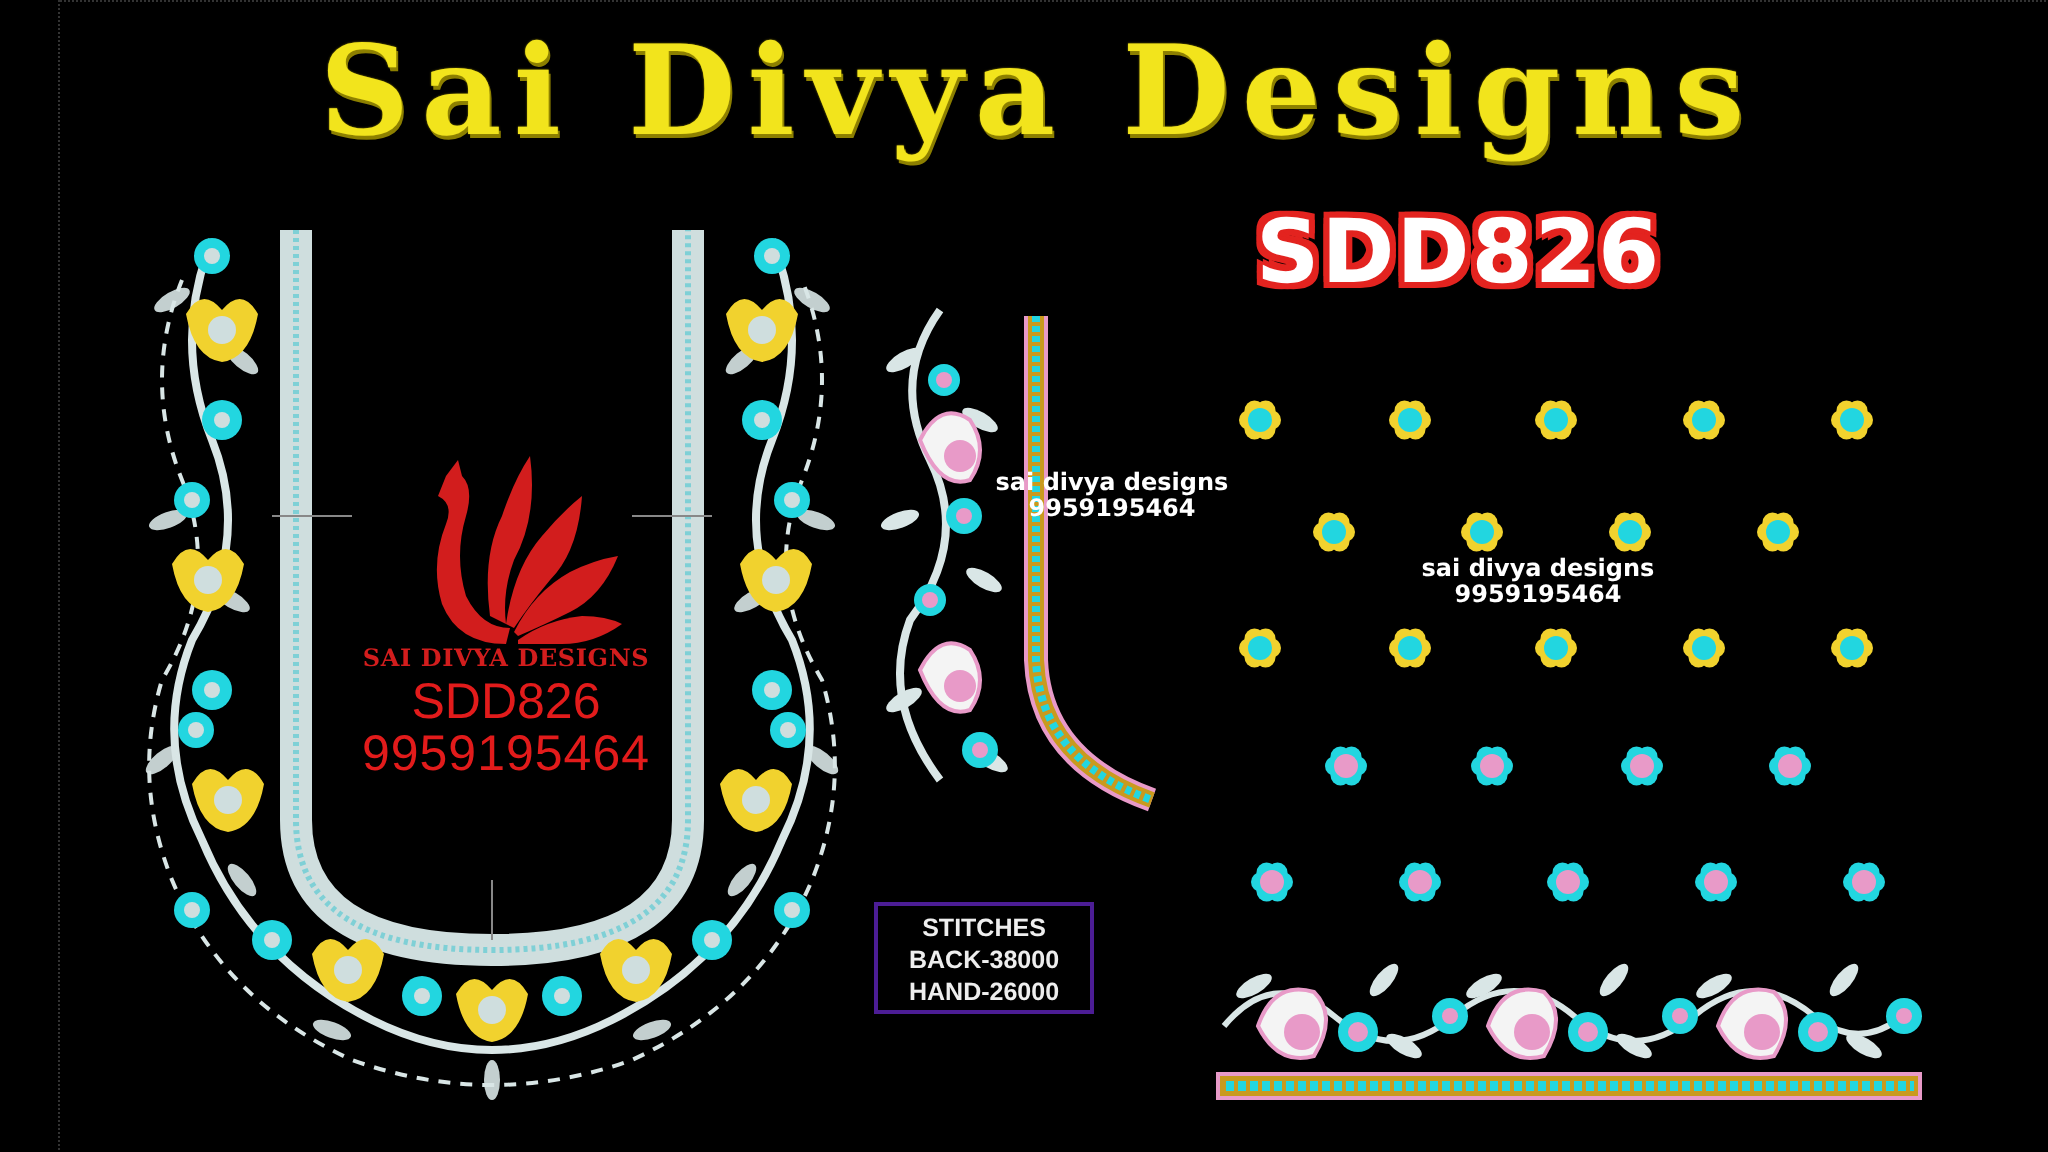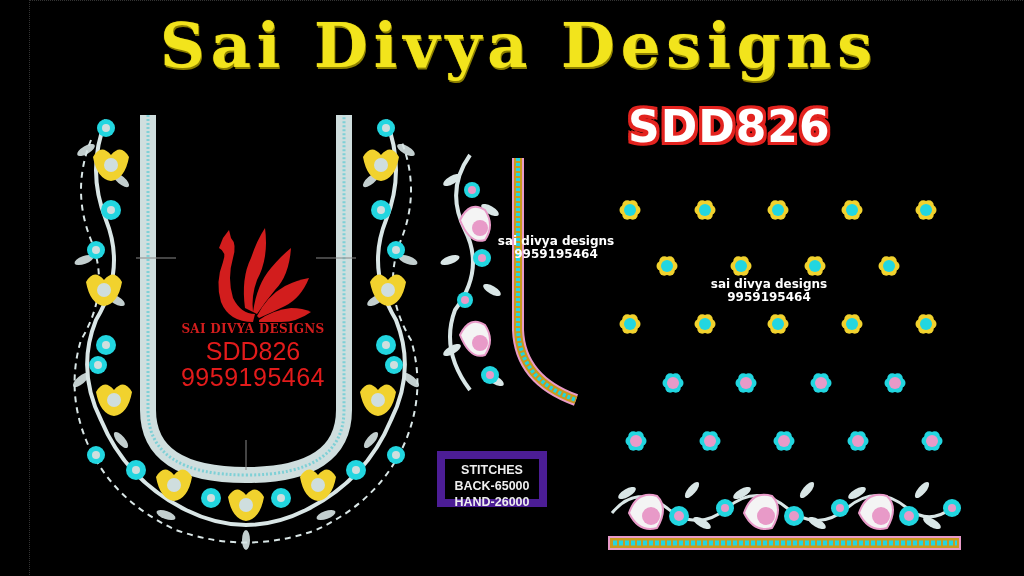--- a/index.html
+++ b/index.html
@@ -12,21 +12,21 @@
   .neck{position:absolute;left:66px;top:110px;width:360px;height:445px;}
   .neck svg{width:100%;height:100%;}
   .logo{position:absolute;left:168px;top:218px;width:170px;height:180px;text-align:center;}
   .logo svg{width:120px;height:110px;display:block;margin:0 auto;}
   .logo .brand{font-family:"DejaVu Serif",serif;font-size:12px;color:#d21d1d;font-weight:bold;letter-spacing:0.3px;margin-top:-6px;}
   .logo .code{font-family:"Liberation Sans",sans-serif;font-size:25px;color:#e21b1b;line-height:26px;margin-top:2px;}
   .logo .phone{font-family:"Liberation Sans",sans-serif;font-size:25px;color:#e21b1b;line-height:26px;letter-spacing:0.5px;}
   .sleeve{position:absolute;left:440px;top:150px;width:140px;height:260px;}
   .sleeve svg{width:100%;height:100%;}
   .wm{position:absolute;font-family:"DejaVu Sans",sans-serif;font-weight:bold;font-size:12px;color:#fff;text-align:center;line-height:13px;}
-  .stitches{position:absolute;left:437px;top:451px;width:110px;height:56px;border:8px solid #4c1d95;box-sizing:border-box;text-align:center;color:#eee;font-family:"Liberation Sans",sans-serif;font-weight:bold;font-size:12.5px;line-height:16px;padding-top:3px;}
+  .stitches{position:absolute;left:437px;top:451px;width:110px;height:56px;border:2px solid #4c1d95;box-sizing:border-box;text-align:center;color:#eee;font-family:"Liberation Sans",sans-serif;font-weight:bold;font-size:12.5px;line-height:16px;padding-top:3px;}
   .buttis{position:absolute;left:600px;top:190px;width:360px;height:270px;}
   .butti{position:absolute;width:22px;height:22px;}
   .border-panel{position:absolute;left:607px;top:478px;width:355px;height:72px;}
   .border-panel svg{width:100%;height:100%;}
 </style>
 </head>
 <body>
 
 <div class="frame"></div>
 
@@ -197,21 +197,21 @@
   <div>9959195464</div>
 </div>
 
 <div class="wm" style="left:706px;top:278px;width:126px;">
   <div>sai divya designs</div>
   <div>9959195464</div>
 </div>
 
 <div class="stitches">
   <div>STITCHES</div>
-  <div>BACK-65000</div>
+  <div>BACK-38000</div>
   <div>HAND-26000</div>
 </div>
 
 <div class="buttis" id="buttis">
     <div class="butti" style="left: 19px; top: 9px;"><svg viewBox="0 0 22 22" width="22" height="22">
         <circle cx="16.5" cy="11" r="5" fill="#f1d22e"></circle>
         <circle cx="13.75" cy="15.763139720814412" r="5" fill="#f1d22e"></circle>
         <circle cx="8.250000000000002" cy="15.763139720814413" r="5" fill="#f1d22e"></circle>
         <circle cx="5.5" cy="11" r="5" fill="#f1d22e"></circle>
         <circle cx="8.249999999999996" cy="6.2368602791855885" r="5" fill="#f1d22e"></circle>

